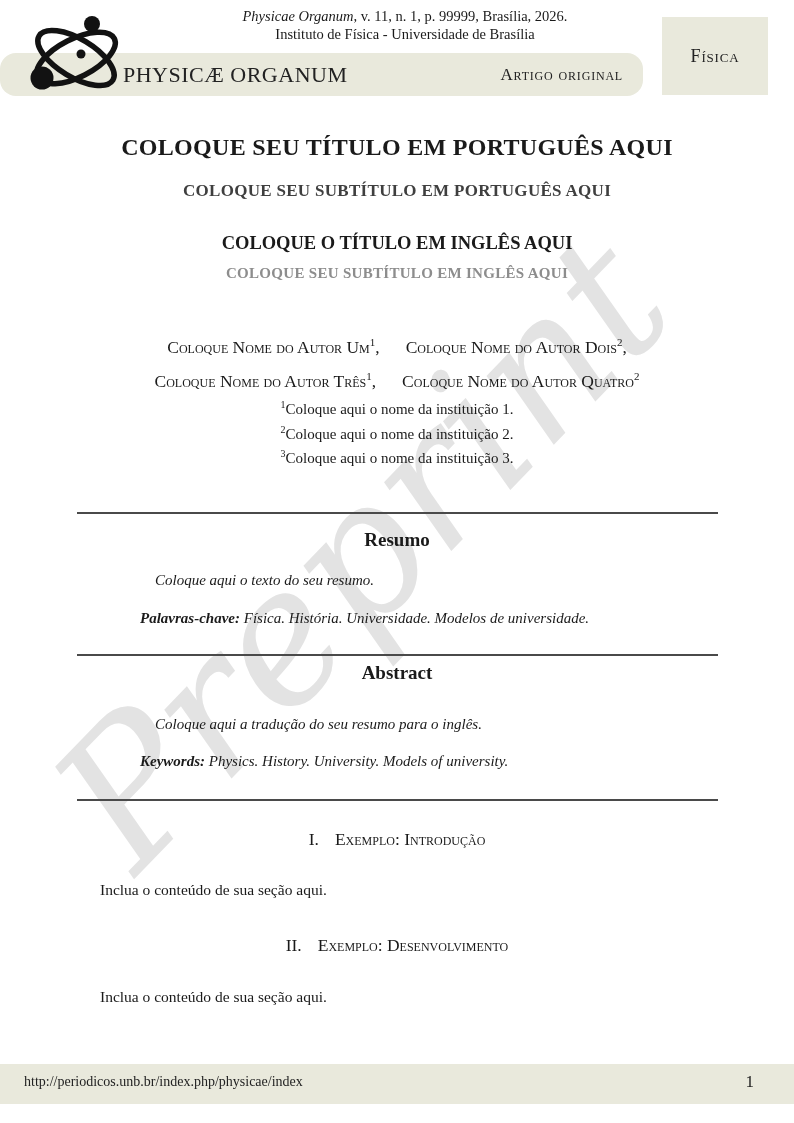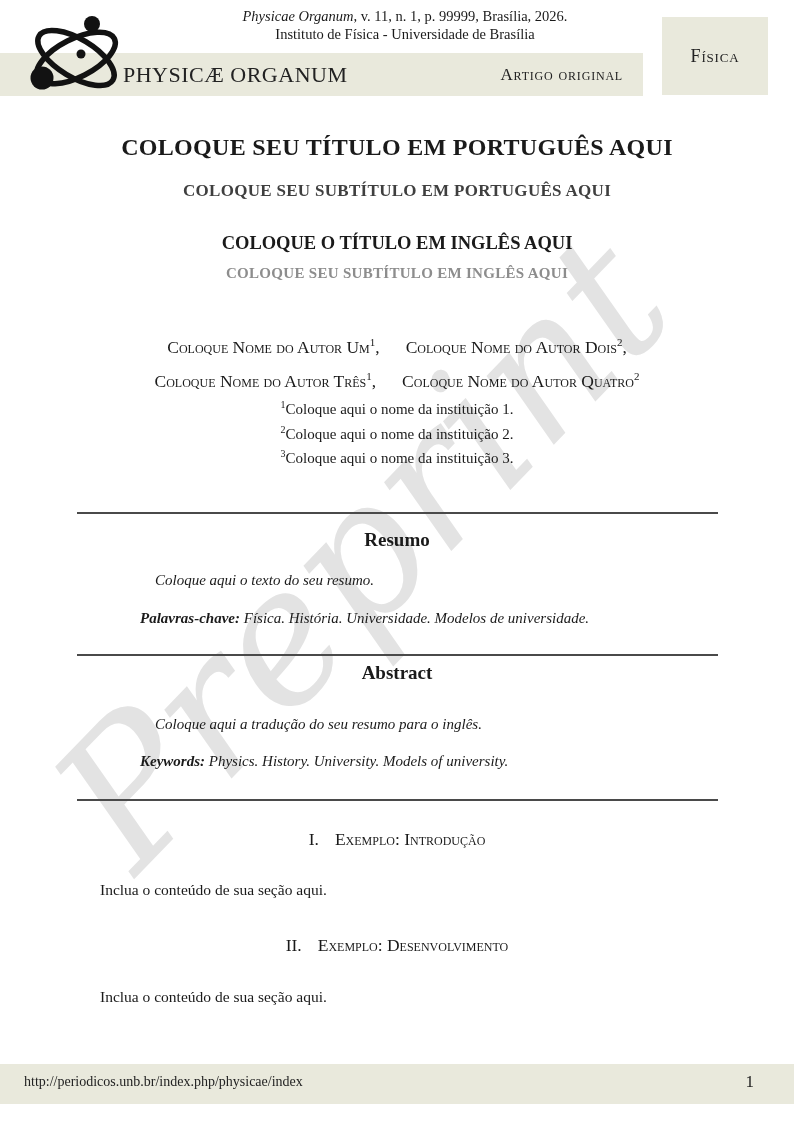--- a/index.html
+++ b/index.html
@@ -19,21 +19,21 @@
   }
 
   .layer { position:absolute; inset:0; z-index:1; }
 
   
   .masthead { position:absolute; top:7px; left:8px; width:100%; text-align:center;
     font-size:14.5px; line-height:18px; }
   .masthead .jname { font-style:italic; }
 
   .band { position:absolute; top:53px; left:0; width:643px; height:43px;
-    background:#e9e9dc; }
+    background:#e9e9dc;border-radius:16px; }
   .brand { position:absolute; left:123px; top:9px; font-size:22px;
     letter-spacing:0.5px; color:#222; }
   .article-type { position:absolute; right:20px; top:12px; font-size:17px;
     font-variant:small-caps; letter-spacing:0.8px; color:#222; }
 
   .field-box { position:absolute; top:17px; left:662px; width:106px; height:78px;
     background:#e9e9dc; display:flex; align-items:center; justify-content:center;
     font-variant:small-caps; font-size:18px; letter-spacing:0.8px; color:#222; }
 
   .logo { position:absolute; top:12px; left:26px; width:98px; height:95px; }

